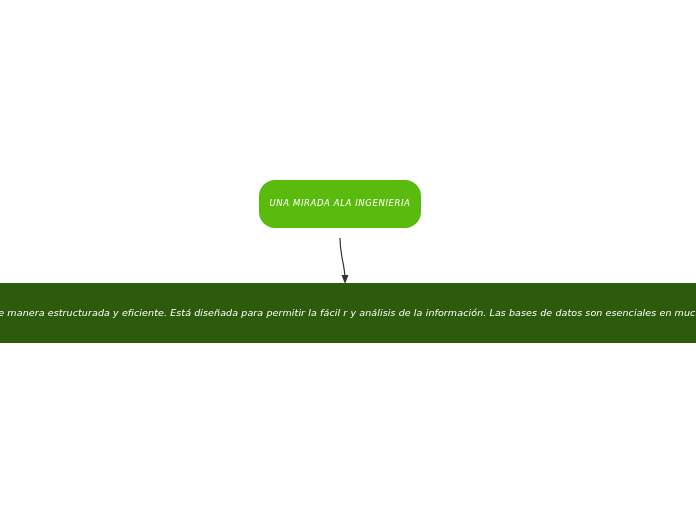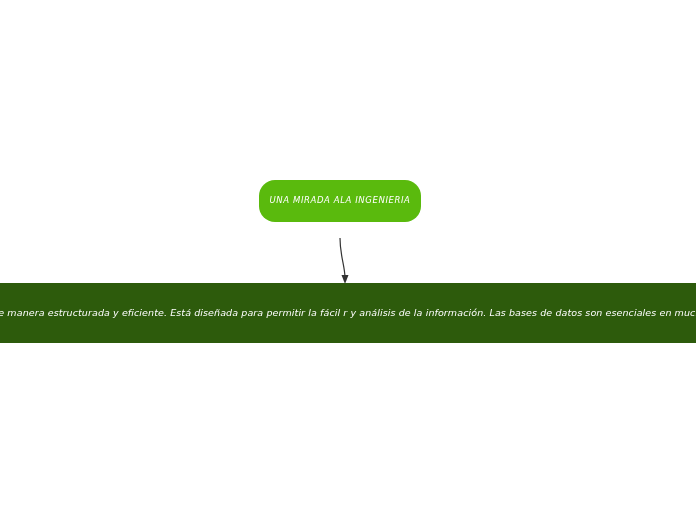--- a/index.html
+++ b/index.html
@@ -22,21 +22,21 @@
     width: 696px;
     height: 520px;
   }
 
   
   .root-node {
     position: absolute;
     left: 259px;
     top: 180px;
     width: 162px;
-    height: 42px;
+    height: 48px;
     background: #5aba0d;
     border-radius: 16px;
     box-sizing: border-box;
     display: flex;
     align-items: center;
     justify-content: center;
     text-align: center;
   }
   .root-node .node-label {
     color: #ffffff;

